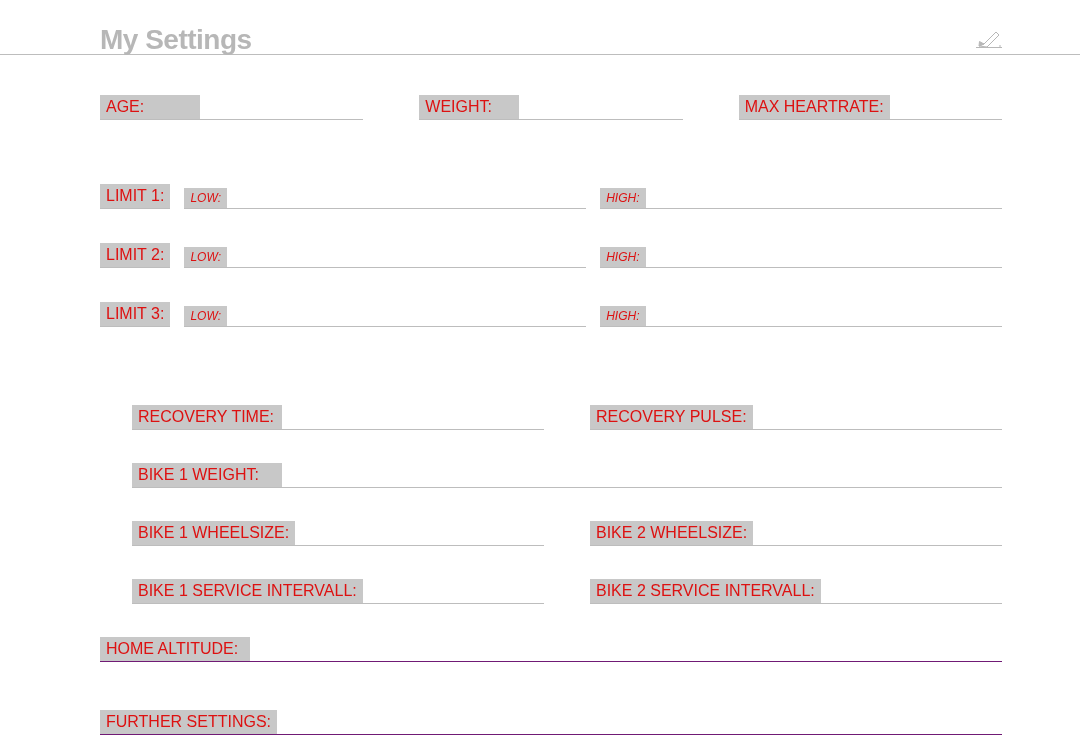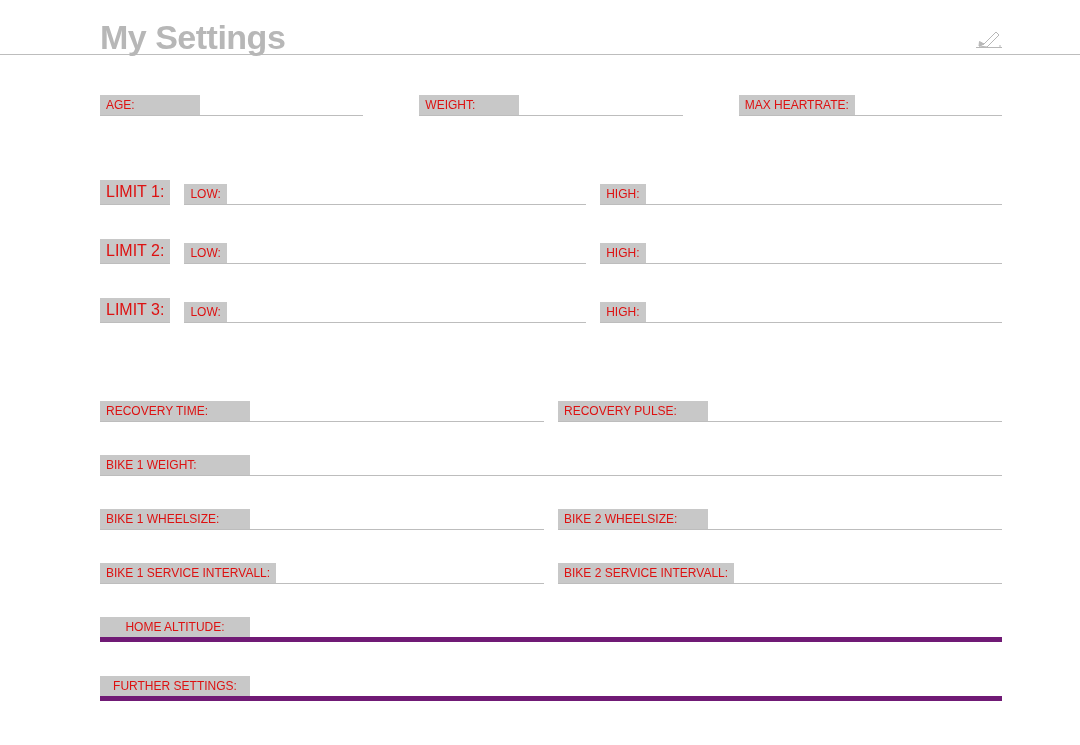--- a/index.html
+++ b/index.html
@@ -21,21 +21,21 @@
   }
   .header-inner {
     width: 902px;
     margin-left: 100px;
     display: flex;
     align-items: flex-end;
     justify-content: space-between;
     height: 34px;
   }
   .title {
-    font-size: 34px;
+    font-size: 28px;
     font-weight: bold;
     color: #b7b7b7;
     letter-spacing: -0.5px;
     margin: 0;
     line-height: 1;
     font-stretch: condensed;
     transform-origin: left bottom;
   }
   .pen-icon {
     color: #b7b7b7;
@@ -54,21 +54,21 @@
   .field {
     display: flex;
     align-items: flex-end;
     flex: 1;
     border-bottom: 1px solid #bdbdbd;
   }
   .label {
     display: inline-block;
     background: #c8c8c8;
     color: #d11;
-    font-size: 12px;
+    font-size: 16px;
     font-weight: normal;
     letter-spacing: 0px;
     padding: 3px 6px 3px 6px;
     white-space: nowrap;
     font-stretch: condensed;
   }
   .label-fixed-100 { min-width: 100px; }
   .label-fixed-150 { min-width: 150px; }
   .limit-row {
     display: flex;
@@ -83,46 +83,47 @@
     font-size: 16px;
     padding: 3px 6px 3px 6px;
     border-bottom: 1px solid #bdbdbd;
     font-stretch: condensed;
   }
   .limit-half {
     display: flex;
     flex: 1;
     border-bottom: 1px solid #bdbdbd;
     align-items: flex-end;
+    font-style: italic;
   }
   .limit-label {
     display: inline-block;
     background: #c8c8c8;
     color: #d11;
     font-size: 12px;
     padding: 3px 6px 3px 6px;
     font-stretch: condensed;
   }
   .two-col {
     display: flex;
     gap: 14px;
     margin-bottom: 33px;
   }
   .col {
     flex: 1;
     display: flex;
     border-bottom: 1px solid #bdbdbd;
     align-items: flex-end;
+    margin-left: 32px;
   }
   .full-row {
     display: flex;
-    border-bottom: 5px solid #701a75;
-    margin-bottom: 34px;
-    align-items: flex-end;
-    text-align: center;
+    border-bottom: 1px solid #701a75;
+    margin-bottom: 48px;
+    align-items: flex-end;
   }
   .blank-line {
     border-bottom: 1px solid #bdbdbd;
     height: 18px;
     margin-bottom: 34px;
   }
   .section-gap { height: 16px; }
   .section-gap-sm { height: 6px; }
 </style>
 </head>

